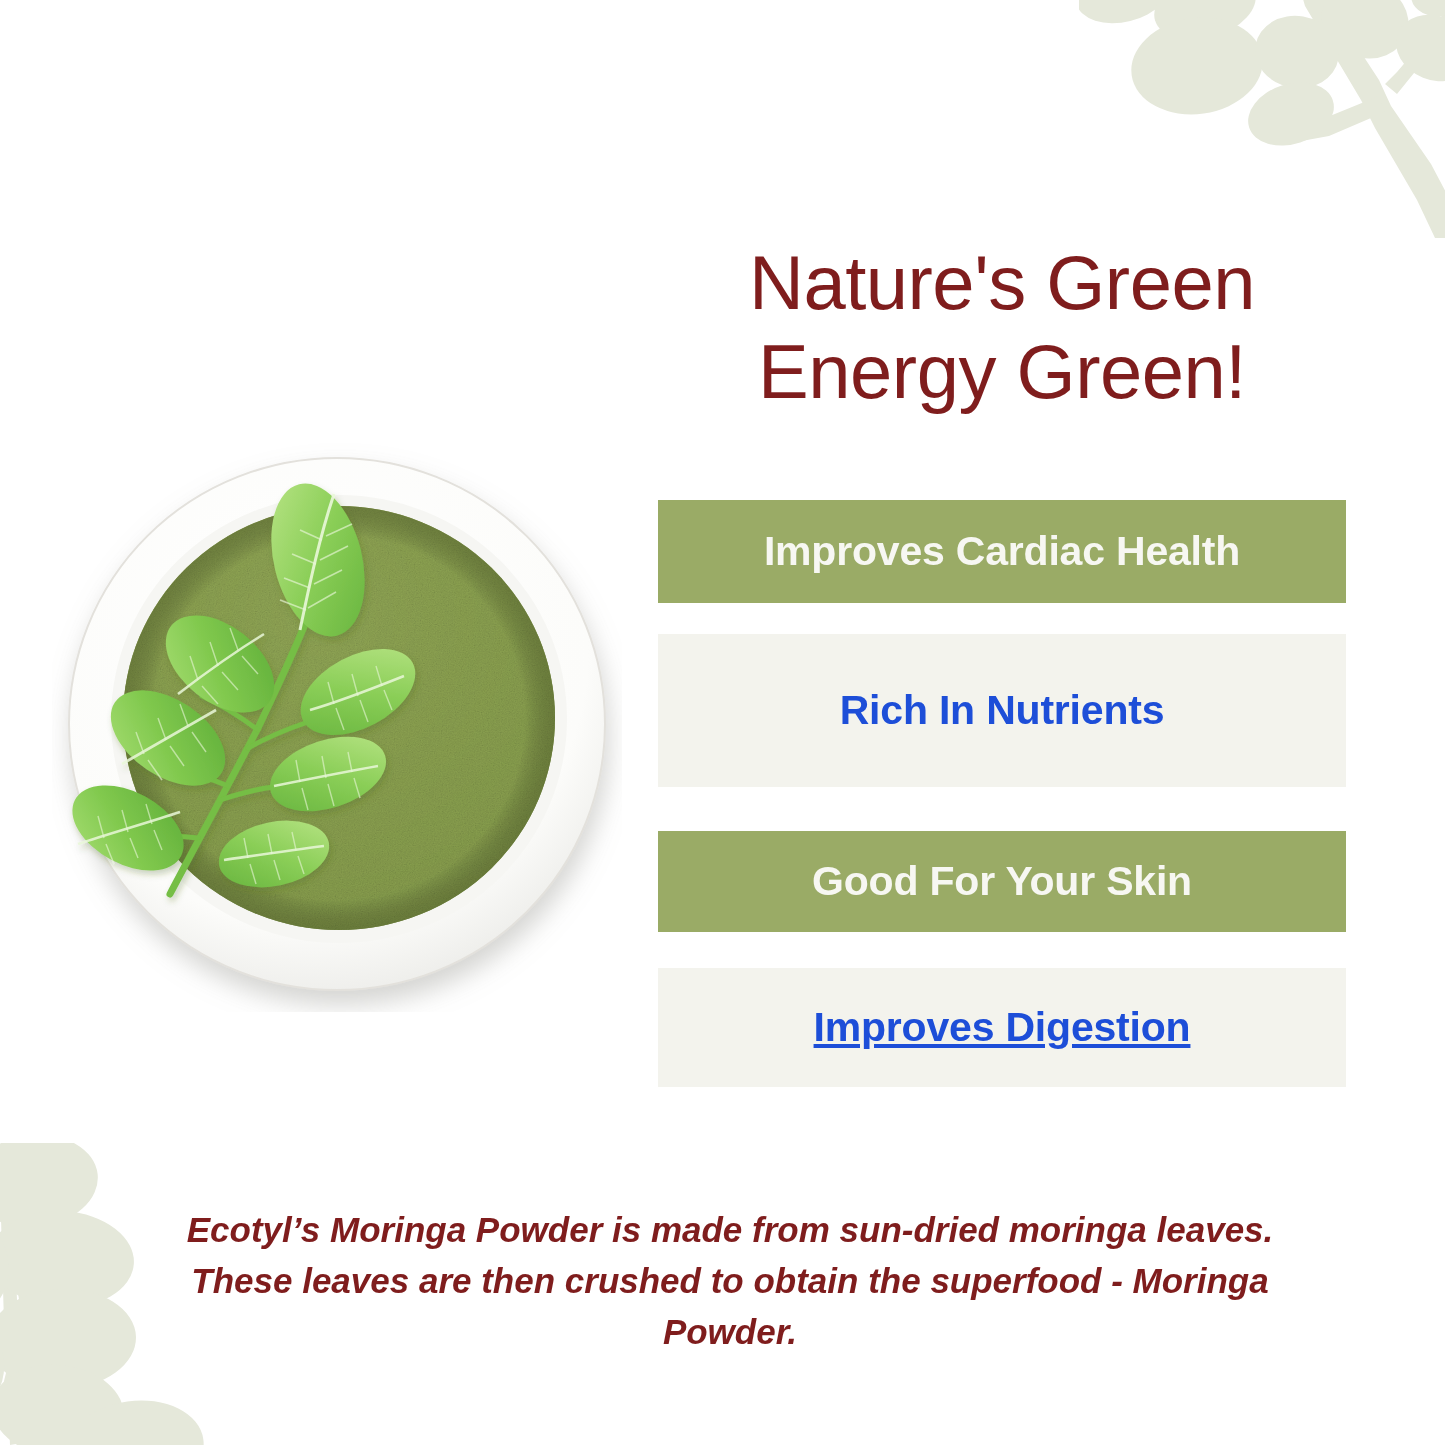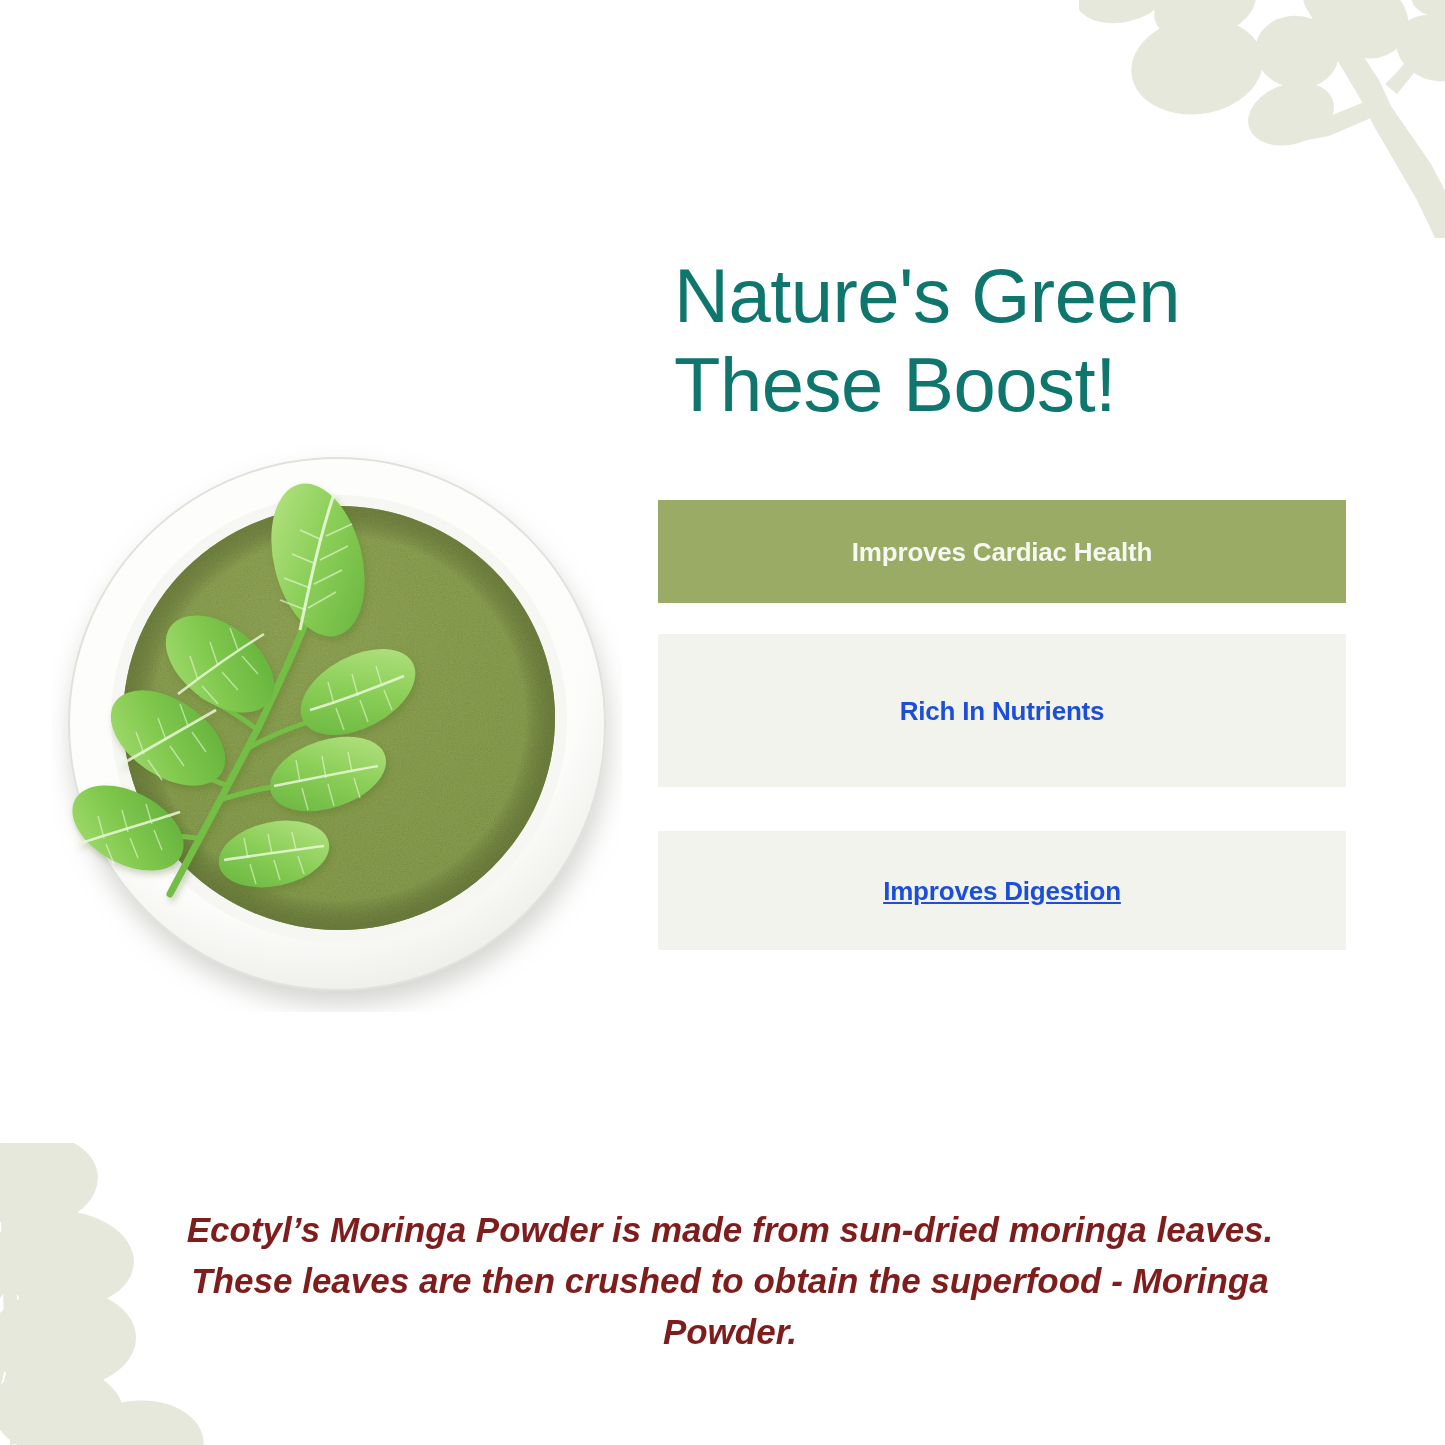--- a/index.html
+++ b/index.html
@@ -46,47 +46,48 @@
   }
 
   
   .right-col {
     position: absolute;
     left: 658px;
     top: 236px;
     width: 688px;
   }
   .headline {
-    margin: 16px;
+    margin: 3px;
     font-size: 76px;
     line-height: 1.17;
     font-weight: 500;
     letter-spacing: -0.5px;
-    color: #0f766e;
+    color: #7f1d1d;
+    text-align: center;
     font-family: "Liberation Sans", sans-serif;
   }
 
   .benefits {
     position: absolute;
     left: 658px;
     top: 500px;
     width: 688px;
   }
   .benefit-bar {
     width: 100%;
     box-sizing: border-box;
     display: flex;
     align-items: center;
     justify-content: center;
     font-weight: bold;
     letter-spacing: -0.2px;
     font-family: "Liberation Sans", sans-serif;
   }
   .benefit-bar .benefit-label {
-    font-size: 26px;
+    font-size: 41px;
     line-height: 1;
   }
   .bar-solid {
     background: #9aab66;
     color: #f7f7f2;
   }
   .bar-light {
     background: #f3f3ed;
     color: #1d4ed8;
   }
@@ -315,30 +316,33 @@
           <path d="M244 408 L240 390"></path>
             <path d="M198 422 L204 442"></path>
           <path d="M222 418 L228 438"></path>
             <path d="M246 414 L252 432"></path>
         </g>
       </g>
     </g>
   </svg>
 
   <div class="right-col">
-    <h1 class="headline"><span>Nature's Green</span><br><span>These Boost!</span></h1>
+    <h1 class="headline"><span>Nature's Green</span><br><span>Energy Green!</span></h1>
   </div>
 
   <div class="benefits">
     <div class="benefit-bar bar-solid bar-h1">
       <span class="benefit-label">Improves Cardiac Health</span>
     </div>
     <div class="benefit-bar bar-light bar-h2">
       <span class="benefit-label">Rich In Nutrients</span>
     </div>
+    <div class="benefit-bar bar-solid bar-h3">
+      <span class="benefit-label">Good For Your Skin</span>
+    </div>
     <div class="benefit-bar bar-light bar-h4">
       <span class="benefit-label">Improves Digestion</span>
     </div>
   </div>
 
   <p class="description">Ecotyl’s Moringa Powder is made from sun-dried moringa leaves. These leaves are then crushed to obtain the superfood - Moringa Powder.</p>
 
 </div>
 
 </body></html>

